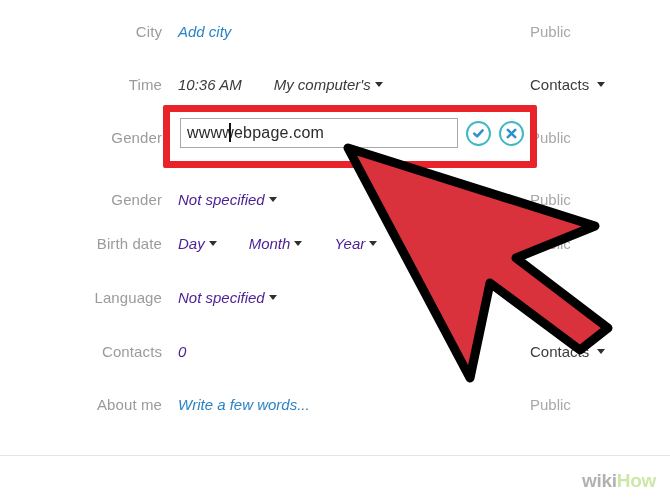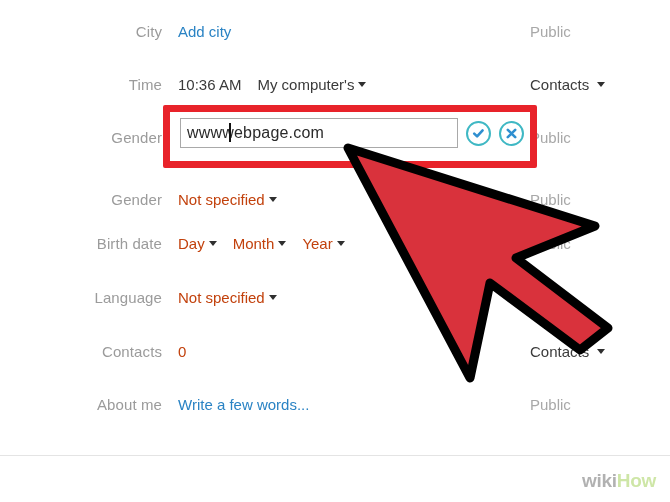--- a/index.html
+++ b/index.html
@@ -41,20 +41,21 @@
   }
 
   .row-value {
     position: absolute;
     left: 178px;
     font-size: 15px;
     color: #4a4a4a;
     white-space: nowrap;
     display: flex;
     align-items: baseline;
+    font-style: italic;
   }
 
   .row-privacy {
     position: absolute;
     right: 0;
     width: 140px;
     text-align: left;
     font-size: 15px;
     color: #a8a8a8;
     white-space: nowrap;
@@ -66,21 +67,21 @@
   }
 
   .link {
     color: #2a83c4;
     font-size: 15px;
     white-space: nowrap;
     cursor: pointer;
   }
 
   .muted-value {
-    color: #c2410c;
+    color: #4c1d95;
     justify-content: center;
   }
 
   .dark-value {
     color: #3a3a3a;
   }
 
   .caret {
     display: inline-block;
     width: 0;
@@ -89,21 +90,21 @@
     border-right: 4.5px solid transparent;
     border-top: 5px solid #2f2f2f;
     margin-left: 4px;
     position: relative;
     top: -3px;
   }
 
   .dd {
     display: inline-flex;
     align-items: baseline;
-    margin-right: 16px;
+    margin-right: 32px;
     white-space: nowrap;
   }
 
   
   #website-highlight {
     position: absolute;
     left: 163px;
     top: 105px;
     width: 374px;
     height: 63px;

